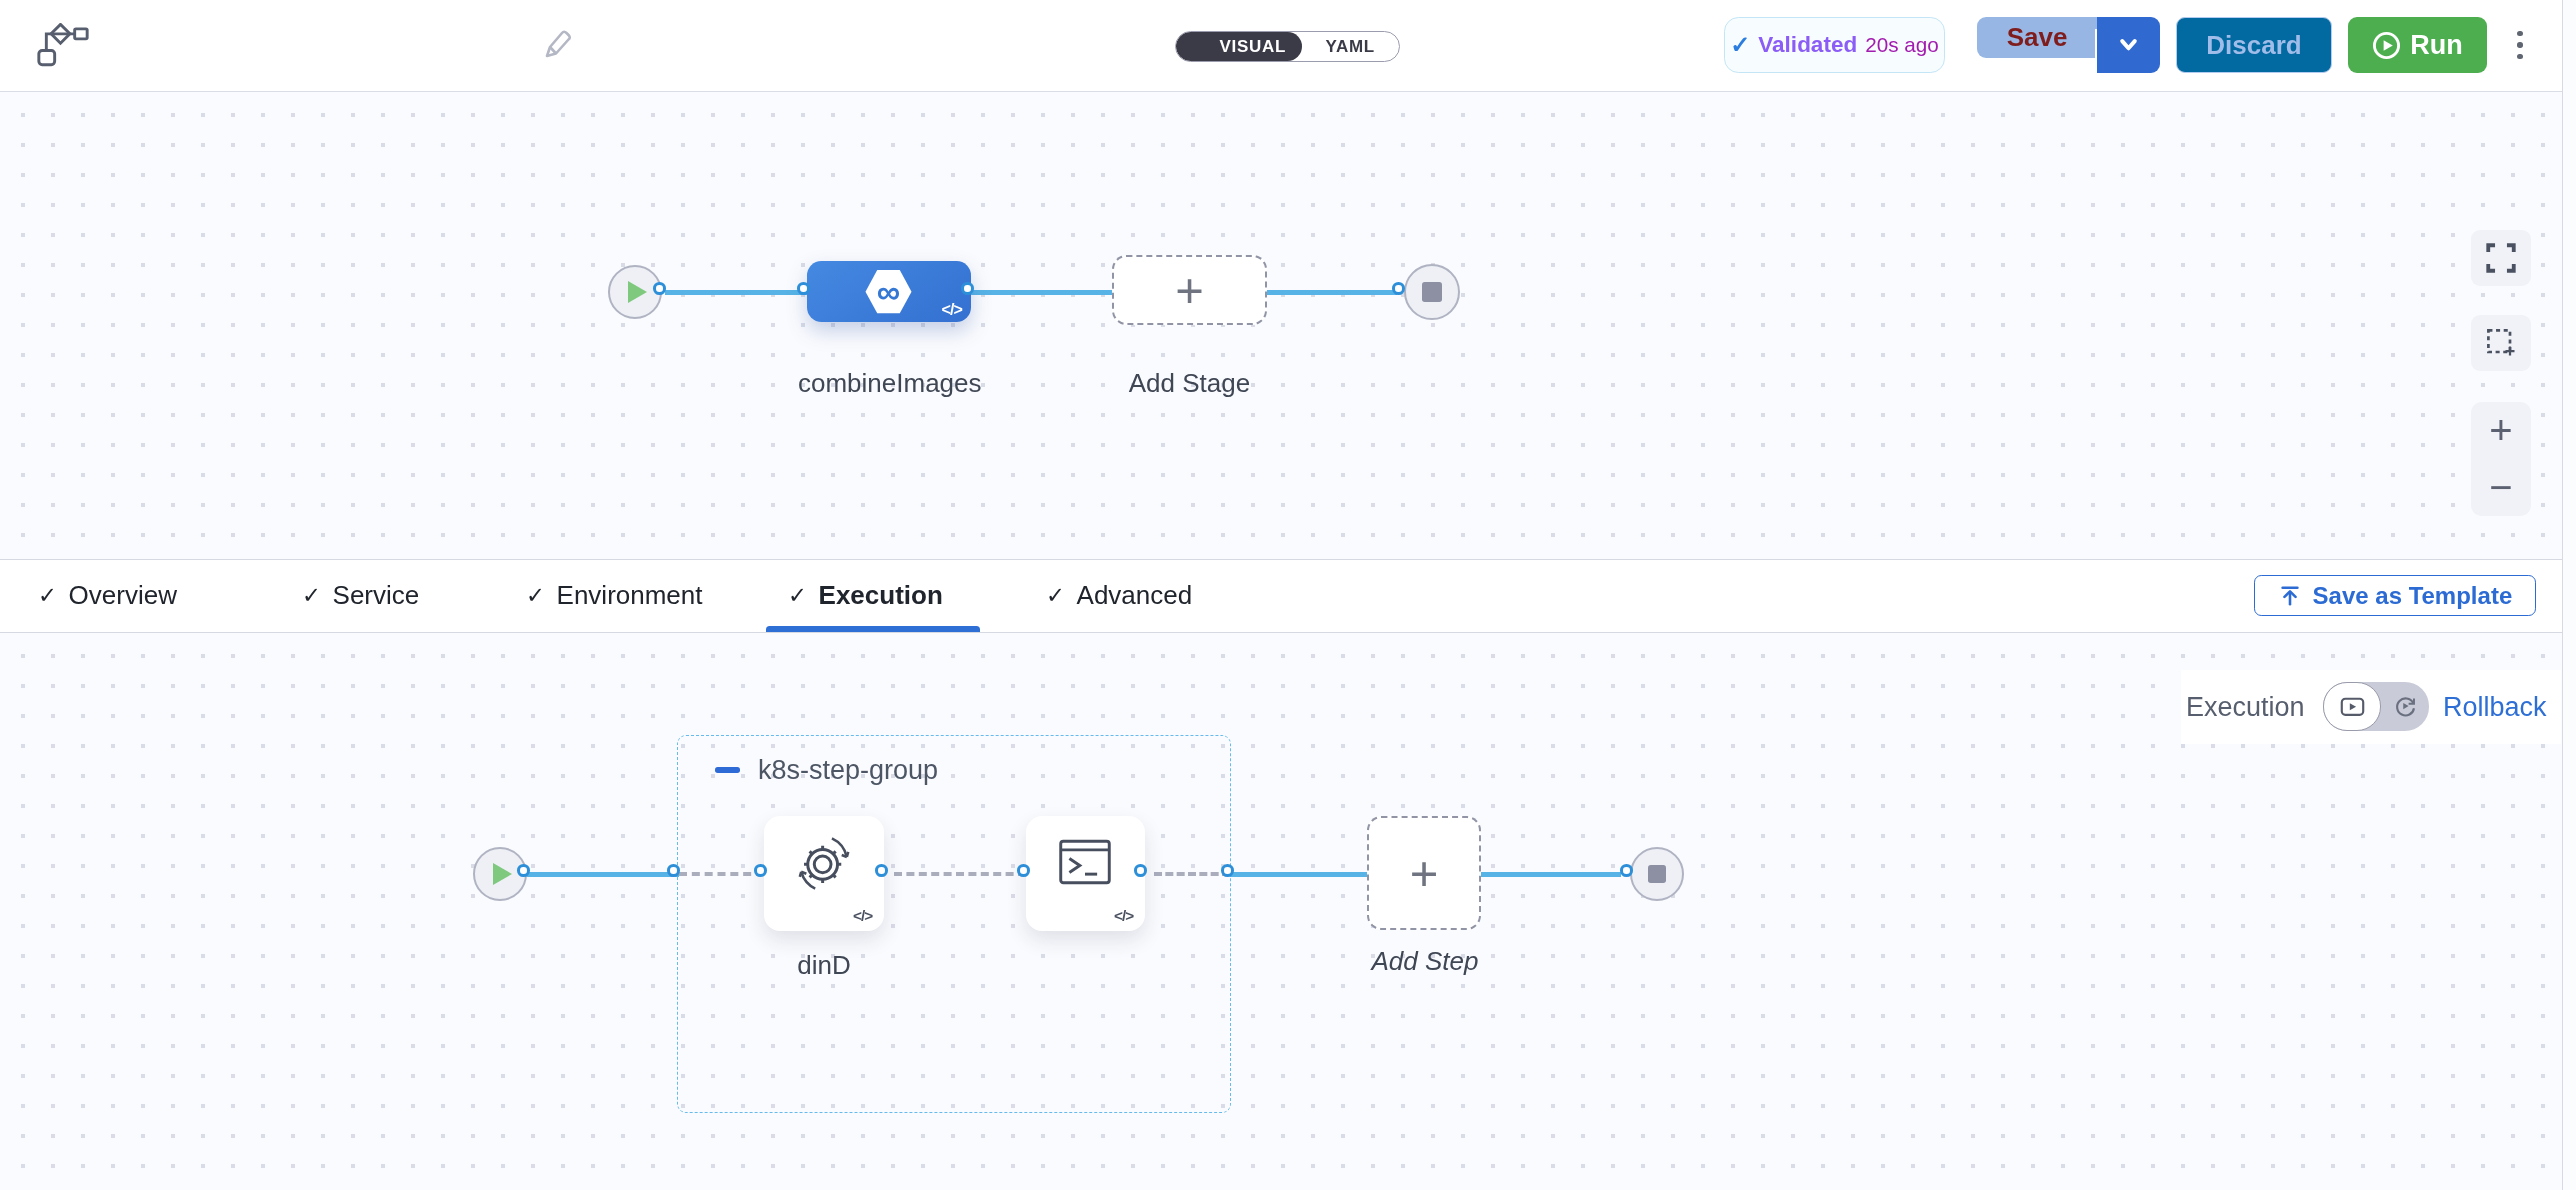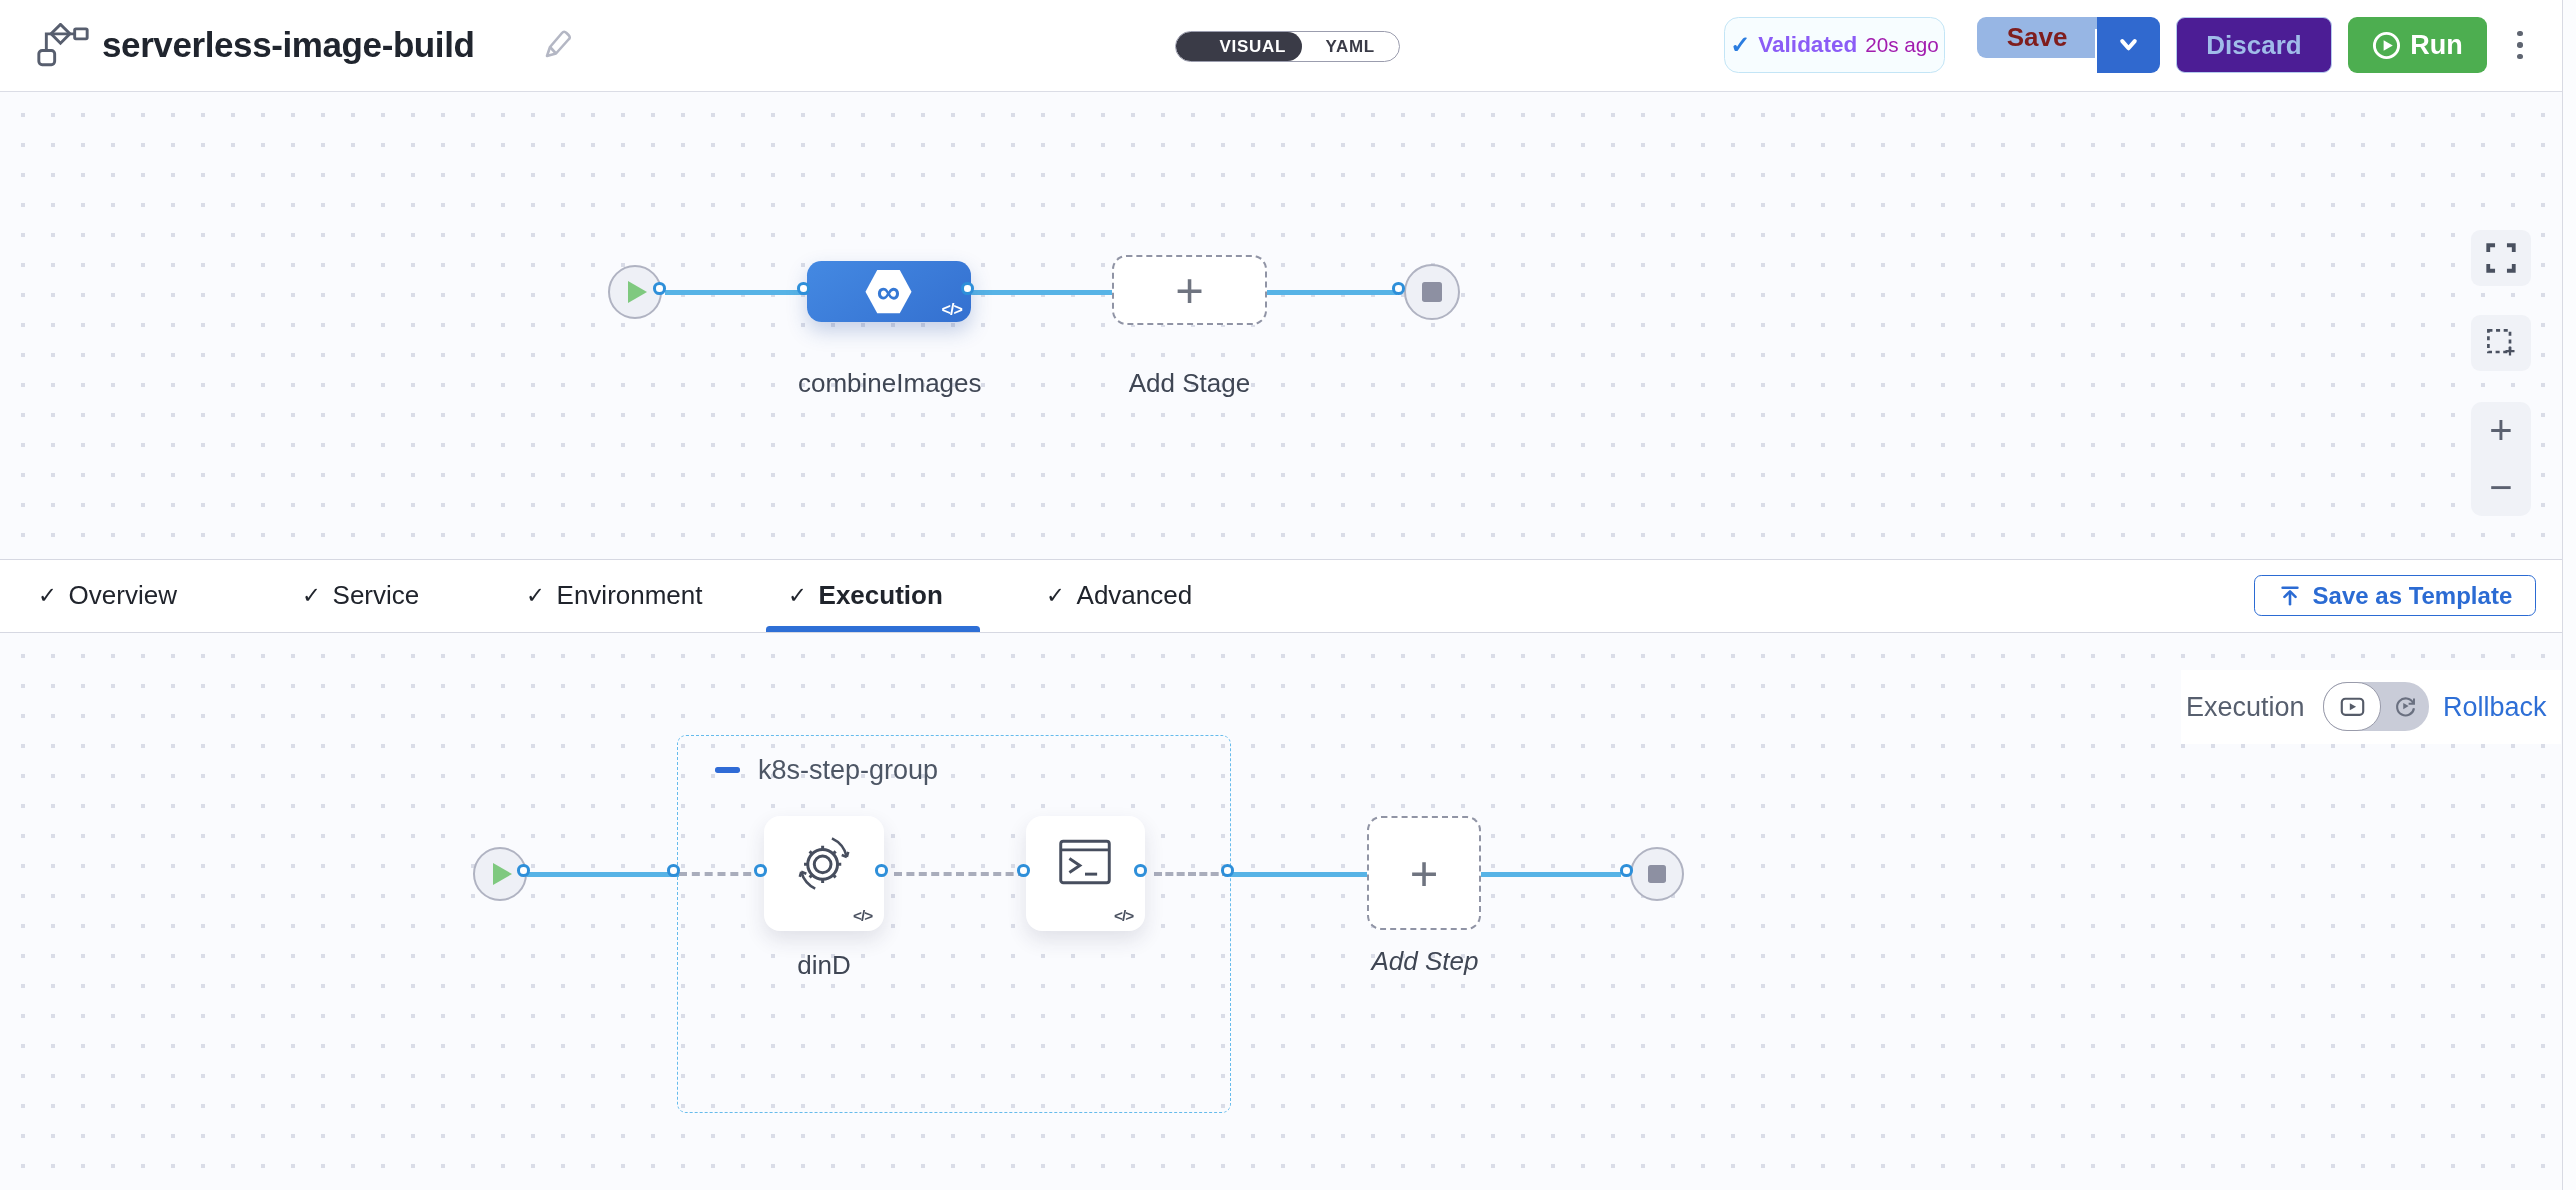--- a/index.html
+++ b/index.html
@@ -30,21 +30,21 @@
   .validated-time  { font-size:20.7px; color:#a21caf; }
 
   .save-main { position:absolute; left:1977px; top:17px; width:120px; height:41px;
                background:#97b6e4; border-radius:9px 0 0 9px; color:#7f1d1d;
                font-size:26px; font-weight:700; display:flex; align-items:center; justify-content:center; }
   .save-divider { position:absolute; left:2095px; top:29px; width:1.8px; height:34px; background:#fff; z-index:2; }
   .save-caret { position:absolute; left:2097px; top:17px; width:63px; height:56px;
                 background:#3069cf; border-radius:0 9px 9px 0;
                 display:flex; align-items:center; justify-content:center; cursor:pointer; }
   .discard-btn { position:absolute; left:2176px; top:17px; width:156px; height:56px;
-                 background:#4c1d95; border:1.8px solid #b3cbee; border-radius:9px; color:#a0bce9;
+                 background:#0369a1; border:1.8px solid #b3cbee; border-radius:9px; color:#a0bce9;
                  font-size:26px; font-weight:700; display:flex; align-items:center; justify-content:center; cursor:pointer; }
   .run-btn { position:absolute; left:2348px; top:17px; width:139px; height:56px;
              background:#4dae50; border-radius:9px; color:#fff; font-size:27px; font-weight:700;
              display:flex; align-items:center; justify-content:center; gap:9px; cursor:pointer;text-align:right; }
   .kebab { position:absolute; left:2504px; top:17px; width:32px; height:56px;
            display:flex; flex-direction:column; align-items:center; justify-content:center; gap:6.3px; cursor:pointer; }
   .kebab i { width:5.4px; height:5.4px; border-radius:50%; background:#5f6571; }
 
   
   .canvas { position:absolute; left:0; width:2562px; background-color:#fafbfe;
@@ -135,21 +135,20 @@
 
   <div class="header">
     <span class="pipeline-icon">
       <svg width="54" height="45" viewBox="0 0 64 54" fill="none" stroke="#575e6e" stroke-width="3.5">
         <rect x="3" y="33" width="19" height="17" rx="4"></rect>
         <path d="M12 33 V13 H46"></path>
         <rect x="21" y="5" width="16" height="16" transform="rotate(45 29 13)"></rect>
         <rect x="46" y="7" width="15" height="12" rx="1.5"></rect>
       </svg>
     </span>
-    <div class="page-title">serverless-image-build</div>
     <span class="edit-icon">
       <svg width="34" height="34" viewBox="0 0 34 34" fill="none" stroke="#b4b7c4" stroke-width="2.6" stroke-linejoin="round">
         <path d="M8 27 L11 18 L23 4 Q25 1.6 27.5 4 L29.5 6 Q32 8.5 29.5 10.5 L17 24.5 L8 27 Z"></path>
         <path d="M11 18 L17 24.5"></path>
       </svg>
     </span>
 
     <div class="mode-toggle">
       <div class="mode-seg active">VISUAL</div>
       <div class="mode-seg">YAML</div>

